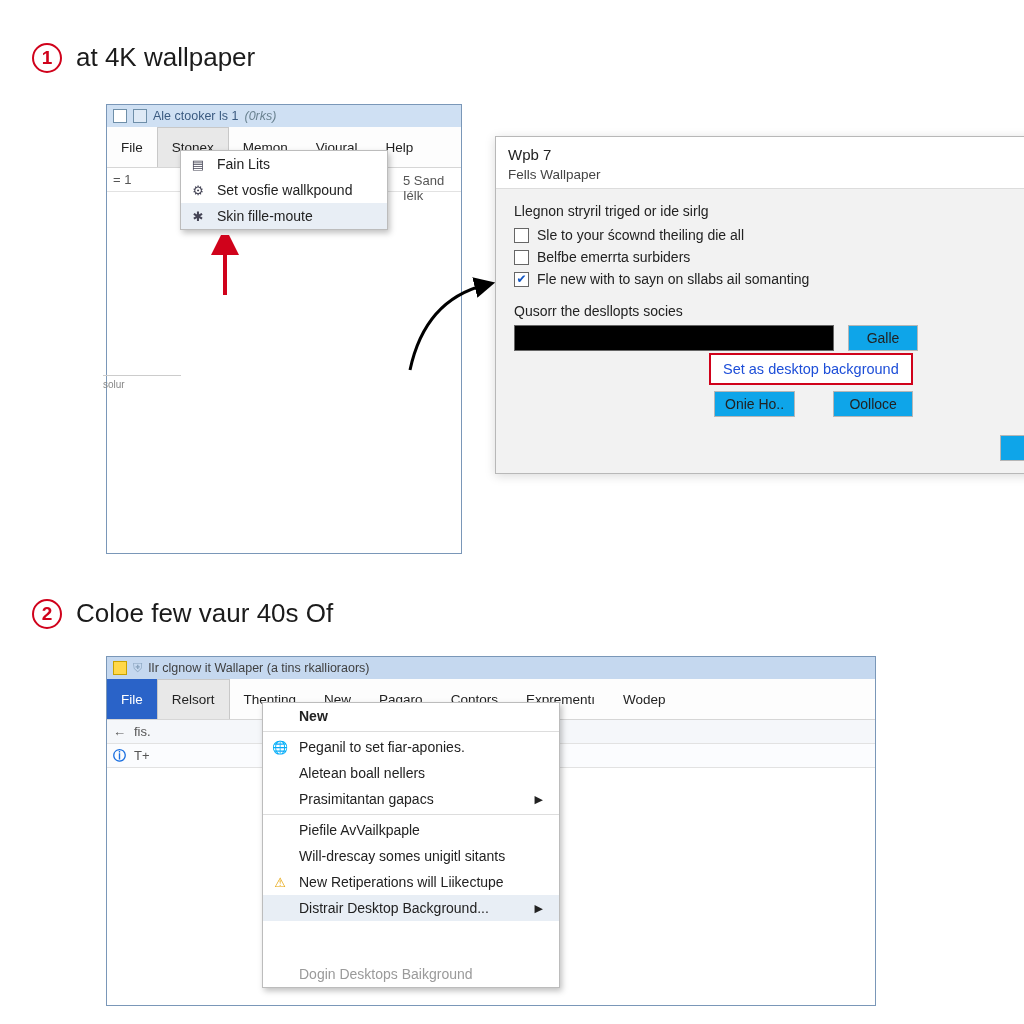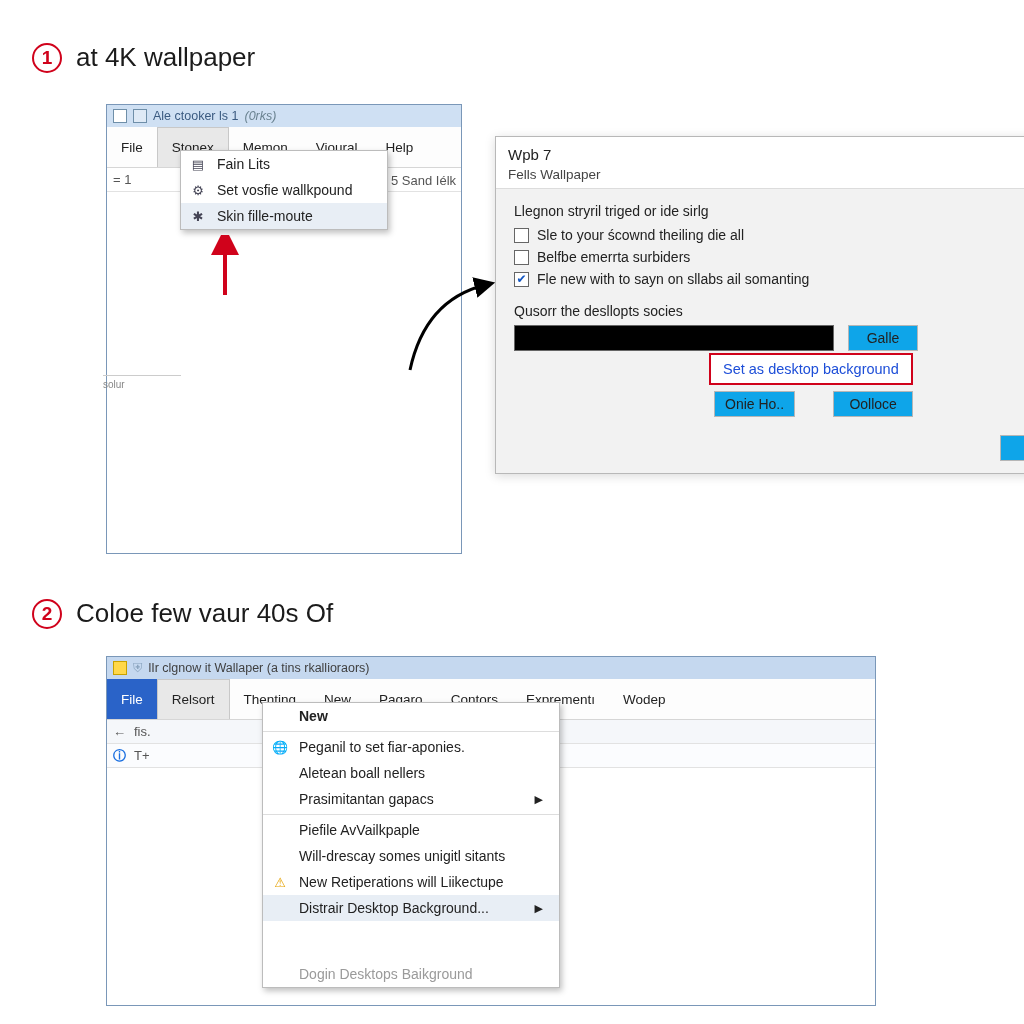--- a/index.html
+++ b/index.html
@@ -180,21 +180,21 @@
     <div class="mitem open">Stonex</div>
     <div class="mitem">Memon</div>
     <div class="mitem">Vioural</div>
     <div class="mitem">Help</div>
   </div>
   <div class="toolbar-row">
     <span>= 1</span>
     <span style="flex:1"></span>
   </div>
 
-  <span style="position:absolute; left:284px; top:68px; font-size:13px; color:#555;">5 Sand Iélk</span>
+  <span style="position:absolute; left:296px; top:68px; font-size:13px; color:#555;">5 Sand Iélk</span>
 
   <span class="small-side" style="left:-4px; top:274px;">solur</span>
   <div style="position:absolute; left:-4px; top:270px; width:78px; border-top:1px solid #ccc;"></div>
 </div>
 
 <div class="dropdown" style="left:180px; top:150px; width:208px;">
   <div class="drow">
     <span class="ic">▤</span>
     <span>Fain Lits</span>
   </div>

